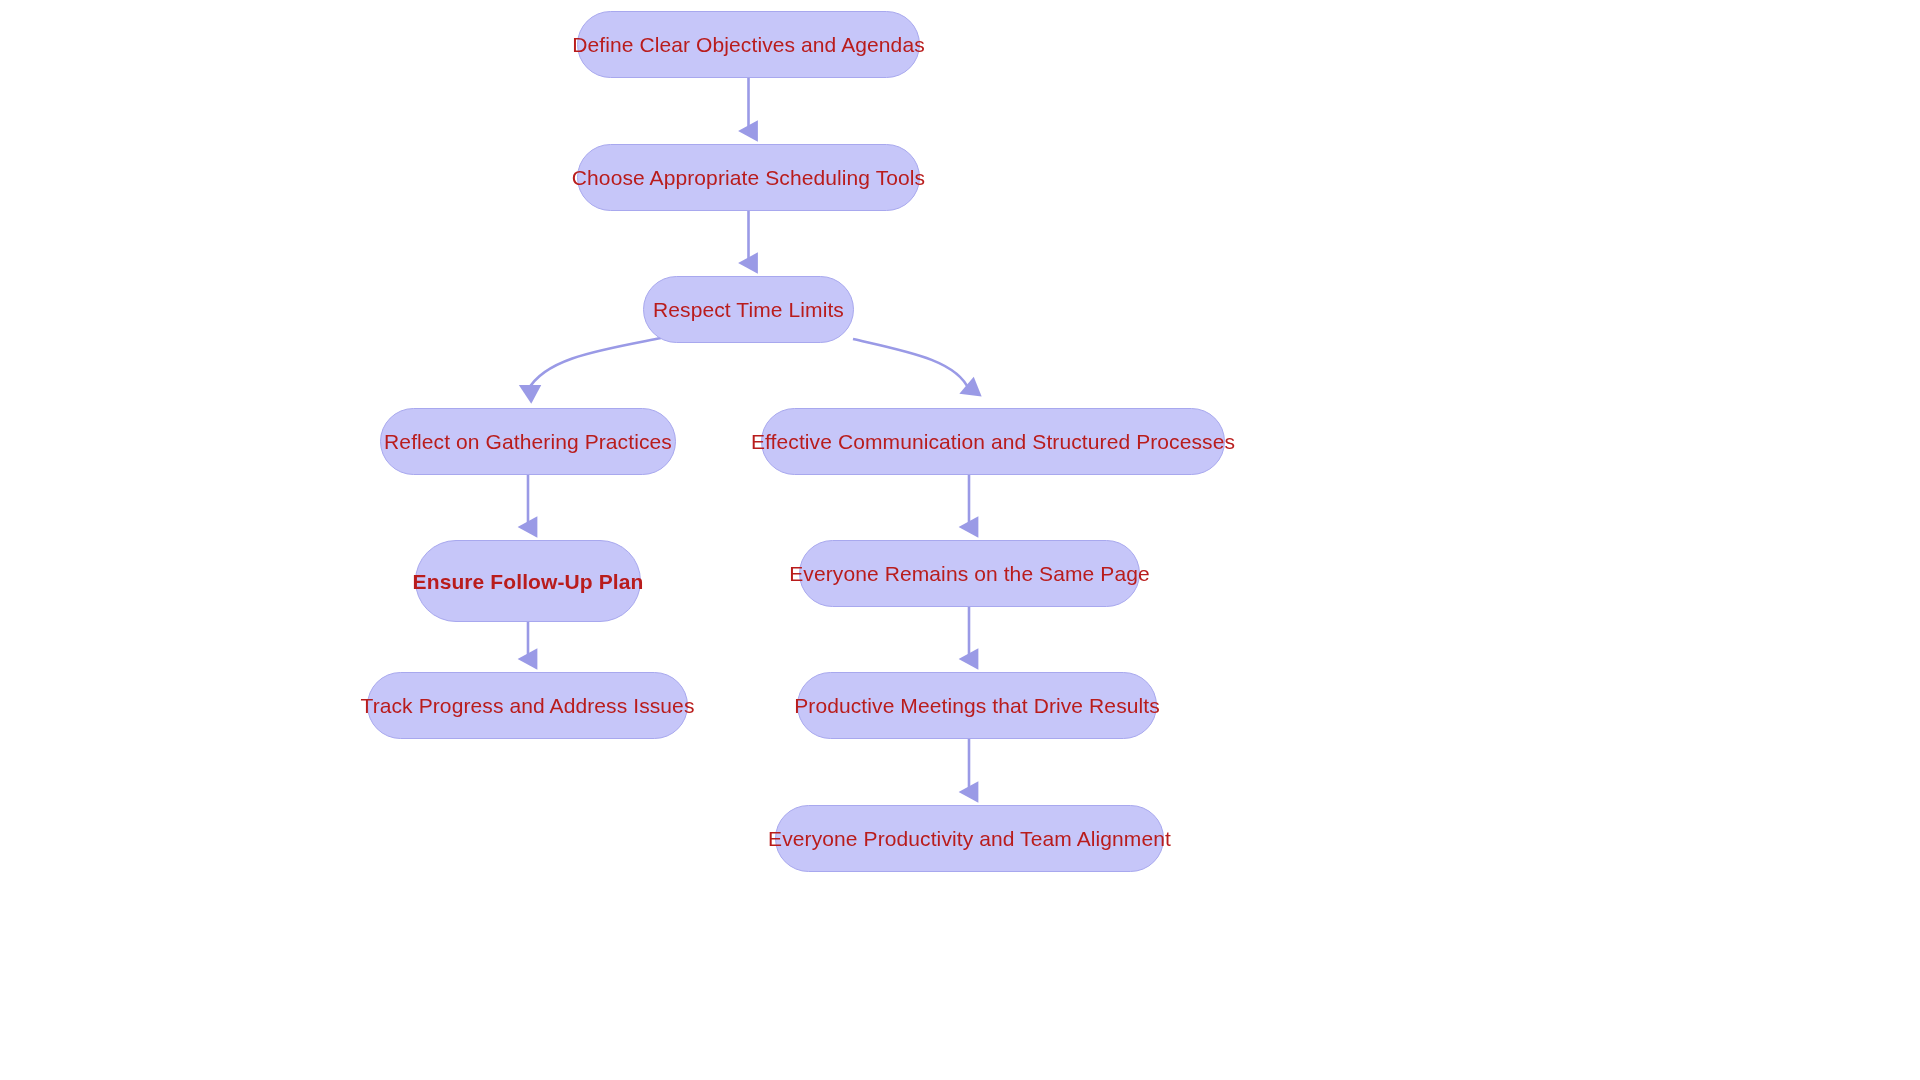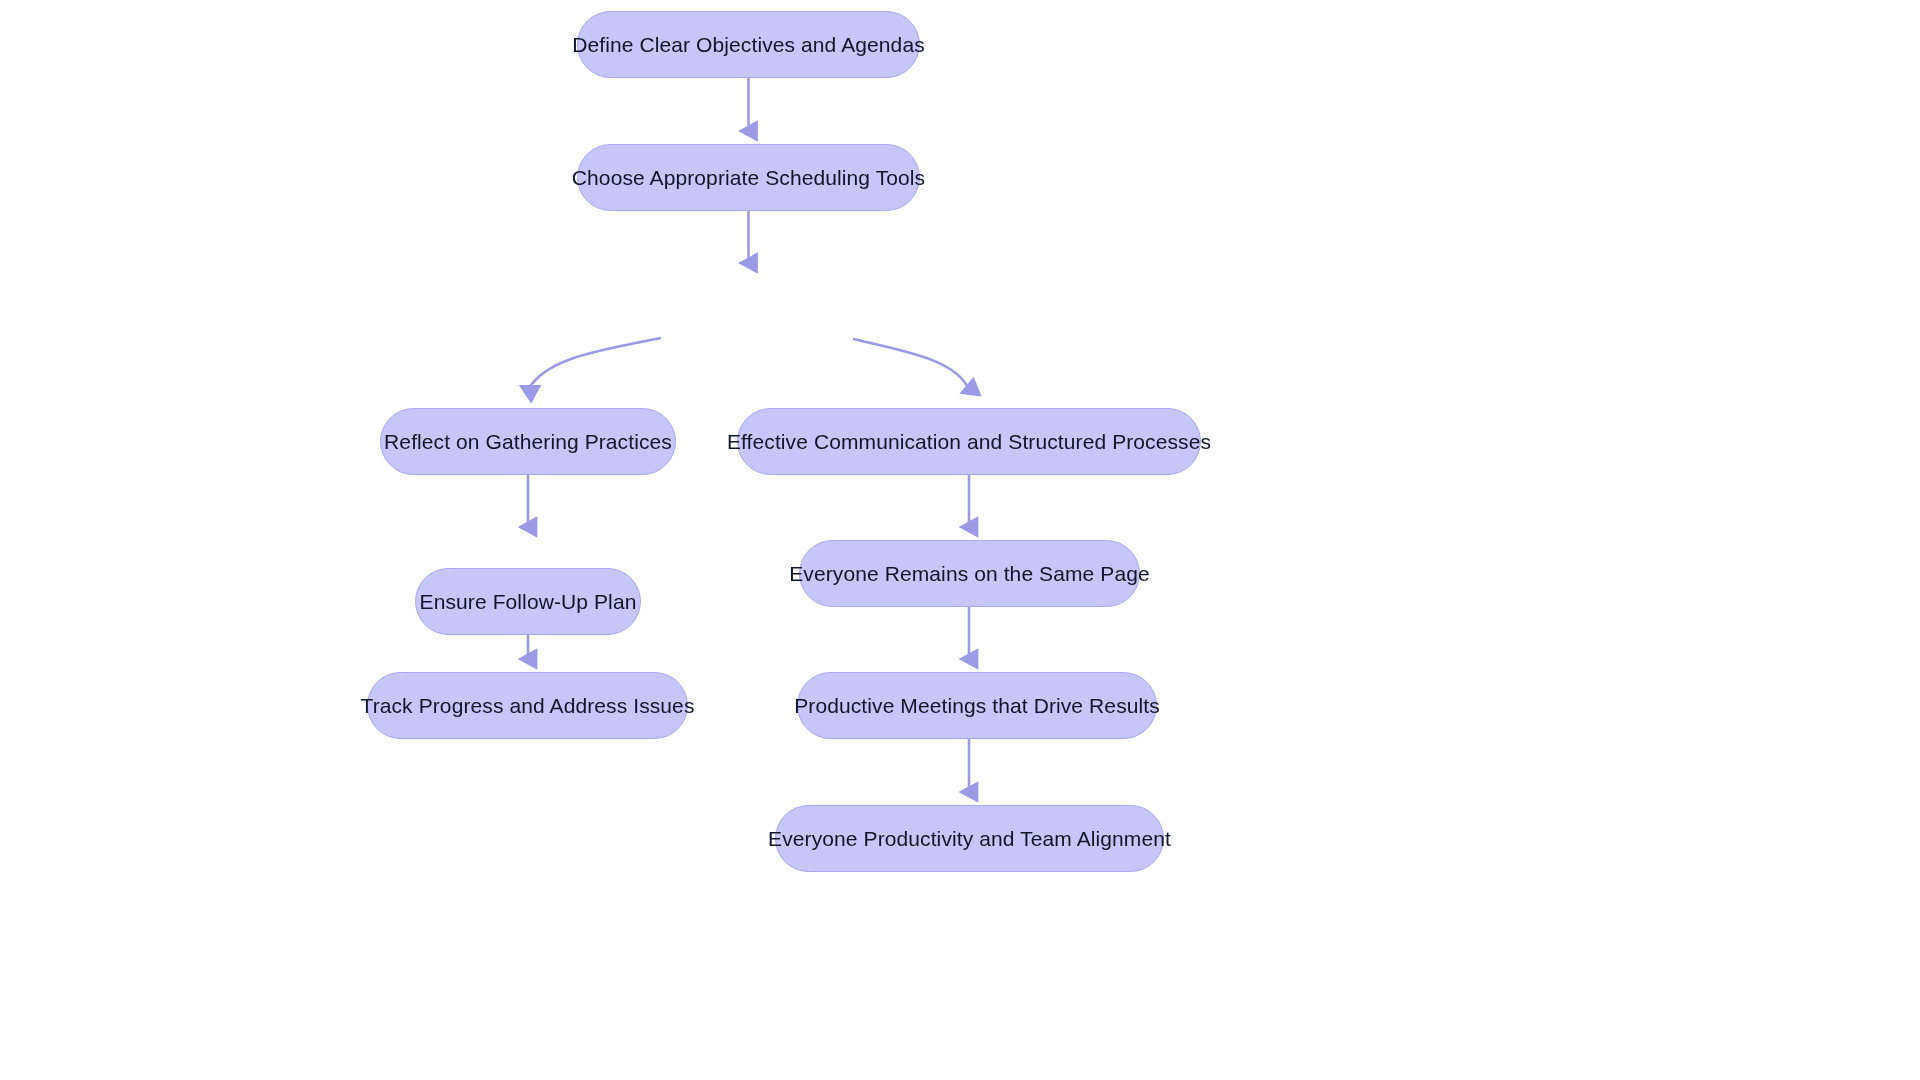--- a/index.html
+++ b/index.html
@@ -28,21 +28,21 @@
     height: 1080px;
     pointer-events: none;
   }
 
   .node {
     position: absolute;
     box-sizing: border-box;
     background: #c6c6f9;
     border: 1.4px solid #a8a8ee;
     border-radius: 999px;
-    color: #0f172a;
+    color: #b91c1c;
     display: flex;
     align-items: center;
     justify-content: center;
     white-space: nowrap;
     font-family: "Liberation Sans", sans-serif;
     font-size: 21px;
     font-weight: 400;
     letter-spacing: 0.1px;
     line-height: 1;
   }
@@ -87,30 +87,33 @@
   </svg>
 
   <div class="node" style="left:577px; top:11px; width:343px; height:67px;">
     <span class="node-label">Define Clear Objectives and Agendas</span>
   </div>
 
   <div class="node" style="left:577px; top:144px; width:343px; height:67px;">
     <span class="node-label">Choose Appropriate Scheduling Tools</span>
   </div>
 
+  <div class="node" style="left:643px; top:276px; width:211px; height:67px;">
+    <span class="node-label">Respect Time Limits</span>
+  </div>
 
   <div class="node" style="left:380px; top:408px; width:296px; height:67px;align-items:center;">
     <span class="node-label">Reflect on Gathering Practices</span>
   </div>
 
-  <div class="node" style="left:737px; top:408px; width:464px; height:67px;">
+  <div class="node" style="left:761px; top:408px; width:464px; height:67px;">
     <span class="node-label">Effective Communication and Structured Processes</span>
   </div>
 
-  <div class="node" style="left:415px; top:568px; width:226px; height:67px;">
+  <div class="node" style="left:415px; top:540px; width:226px; height:82px;font-weight:bold;">
     <span class="node-label">Ensure Follow-Up Plan</span>
   </div>
 
   <div class="node" style="left:799px; top:540px; width:341px; height:67px;">
     <span class="node-label">Everyone Remains on the Same Page</span>
   </div>
 
   <div class="node" style="left:367px; top:672px; width:321px; height:67px;">
     <span class="node-label">Track Progress and Address Issues</span>
   </div>

